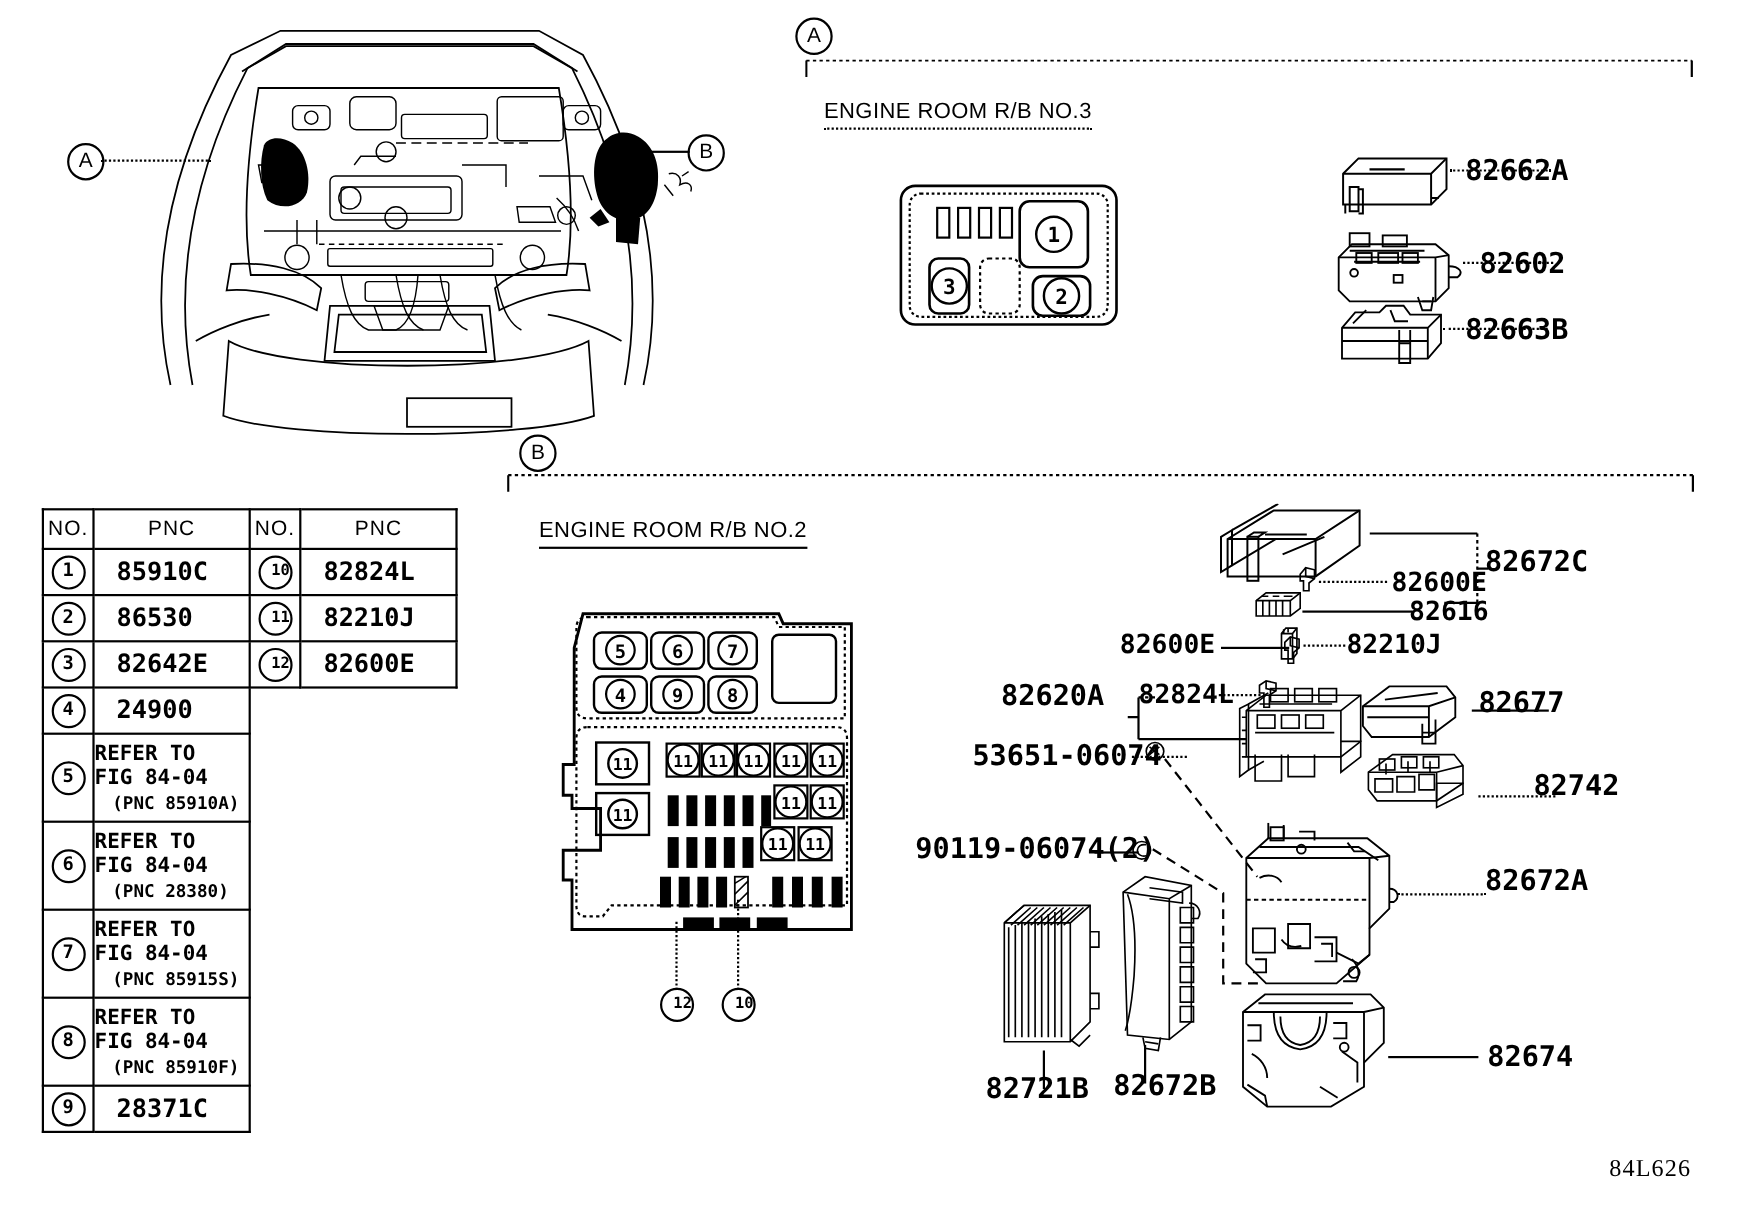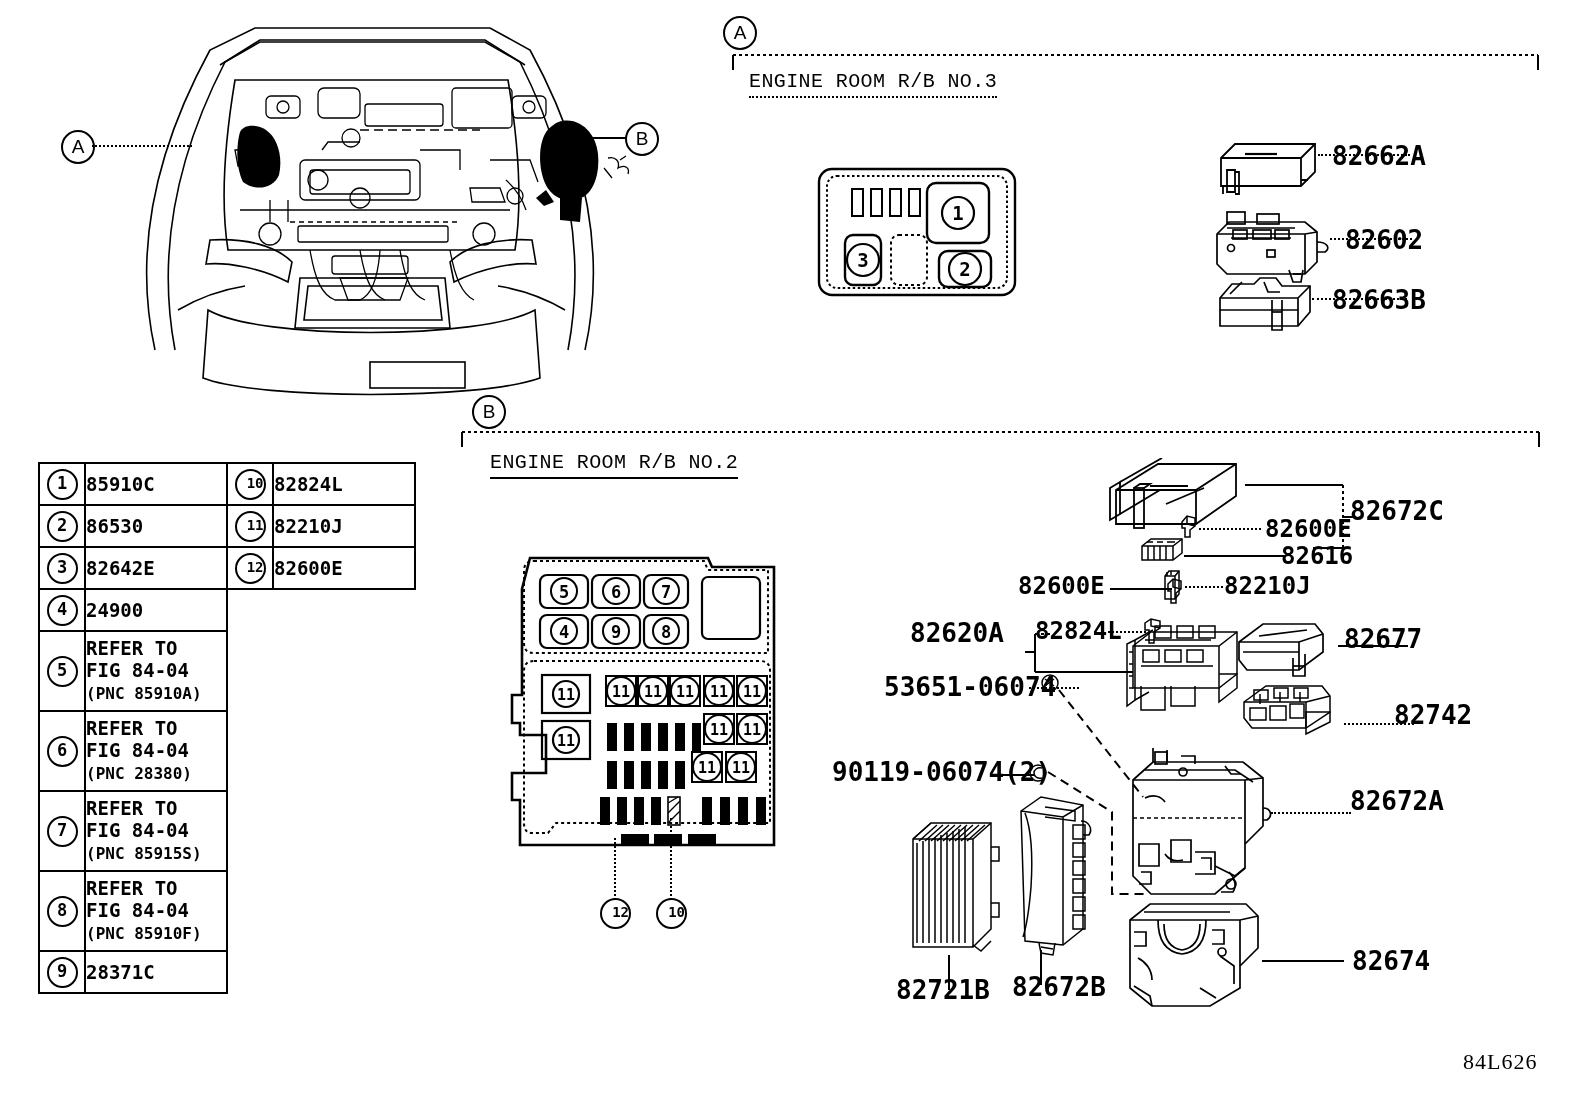--- a/index.html
+++ b/index.html
@@ -2,34 +2,34 @@
 <html><head>
 <meta charset="utf-8">
 <style>
   html,body{margin:0;padding:0;background:#fff;}
   body{width:1592px;height:1099px;position:relative;overflow:hidden;
        font-family:"Liberation Sans",sans-serif;color:#000;}
   .abs{position:absolute;}
   svg{display:block;}
   .pn{font-family:"DejaVu Sans Mono",monospace;font-weight:bold;font-size:26px;letter-spacing:0px;white-space:nowrap;}
   .pn-sm{font-family:"DejaVu Sans Mono",monospace;font-weight:bold;font-size:24px;white-space:nowrap;}
-  .sec-title{font-family:Liberation Mono, monospace;font-size:20px;letter-spacing:.4px;white-space:nowrap;}
+  .sec-title{font-family:Liberation Sans, sans-serif;font-size:20px;letter-spacing:.4px;white-space:nowrap;margin-top:20px;}
   .figcode{font-family:"DejaVu Sans Mono",monospace;font-size:22px;letter-spacing:1px;}
   
   table.pnc{border-collapse:collapse;position:absolute;left:38px;top:462px;}
   table.pnc td{border:2px solid #000;padding:0;vertical-align:middle;}
   td.hd{height:34px;text-align:center;font-family:"Liberation Sans",sans-serif;font-size:19px;letter-spacing:1px;}
   td.noc{width:44px;text-align:center;}
   td.pnc-c{width:140px;padding-left:9px;}
   .circnum{display:inline-block;width:27px;height:27px;border:2px solid #000;border-radius:50%;
            line-height:25px;text-align:center;font-family:"DejaVu Sans Mono",monospace;font-size:17px;font-weight:bold;}
   .circnum.two{font-size:14px;text-align:right;}
-  .ptxt{font-family:"DejaVu Sans Mono",monospace;font-weight:bold;font-size:19px;letter-spacing:0px;}
+  .ptxt{font-family:"DejaVu Sans Mono",monospace;font-weight:bold;font-size:23px;letter-spacing:0px;padding-left:20px;}
   .reftxt{font-family:"DejaVu Sans Mono",monospace;font-weight:bold;font-size:19px;line-height:22px;}
-  .reftxt small{font-size:16px;font-weight:bold;}
+  .reftxt small{font-size:16px;font-weight:bold;padding-left:16px;}
   .empty{border:none !important;}
   
   .circ-letter{width:30px;height:30px;border:2px solid #000;border-radius:50%;
     display:flex;align-items:center;justify-content:center;
     font-family:"Liberation Sans",sans-serif;font-size:19px;background:#fff;}
 </style>
 </head>
 <body>
 
 <div class="abs" style="left:60px;top:10px;width:620px;height:400px;">
@@ -606,20 +606,26 @@
     <path d="M100,88 L116,98"></path>
     <circle cx="122" cy="52" r="4"></circle>
   </g>
 </svg>
 </div>
 <div class="abs" style="left:1262px;top:960px;width:82px;border-top:2px solid #000;"></div>
 <div class="abs pn" style="left:1352px;top:946px;">82674</div>
 
 <table class="pnc">
   <tbody>
+      <tr>
+    <td class="hd noc">NO.</td>
+    <td class="hd pnc-c">PNC</td>
+    <td class="hd noc">NO.</td>
+    <td class="hd pnc-c">PNC</td>
+  </tr>
   <tr>
     <td class="noc" style="height:40px;">
       <span class="circnum">1</span></td>
     <td class="pnc-c">
       <span class="ptxt">85910C</span></td>
     <td class="noc">
       <span class="circnum two">10</span></td>
     <td class="pnc-c">
       <span class="ptxt">82824L</span></td>
   </tr>

